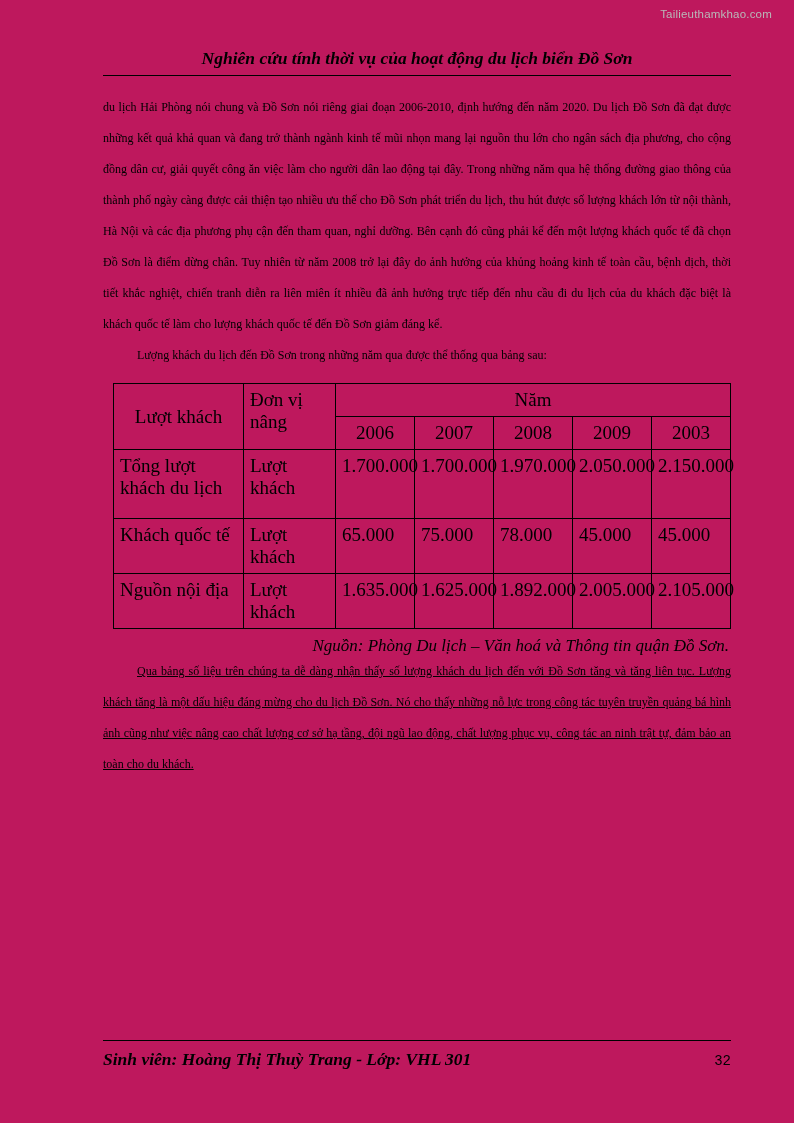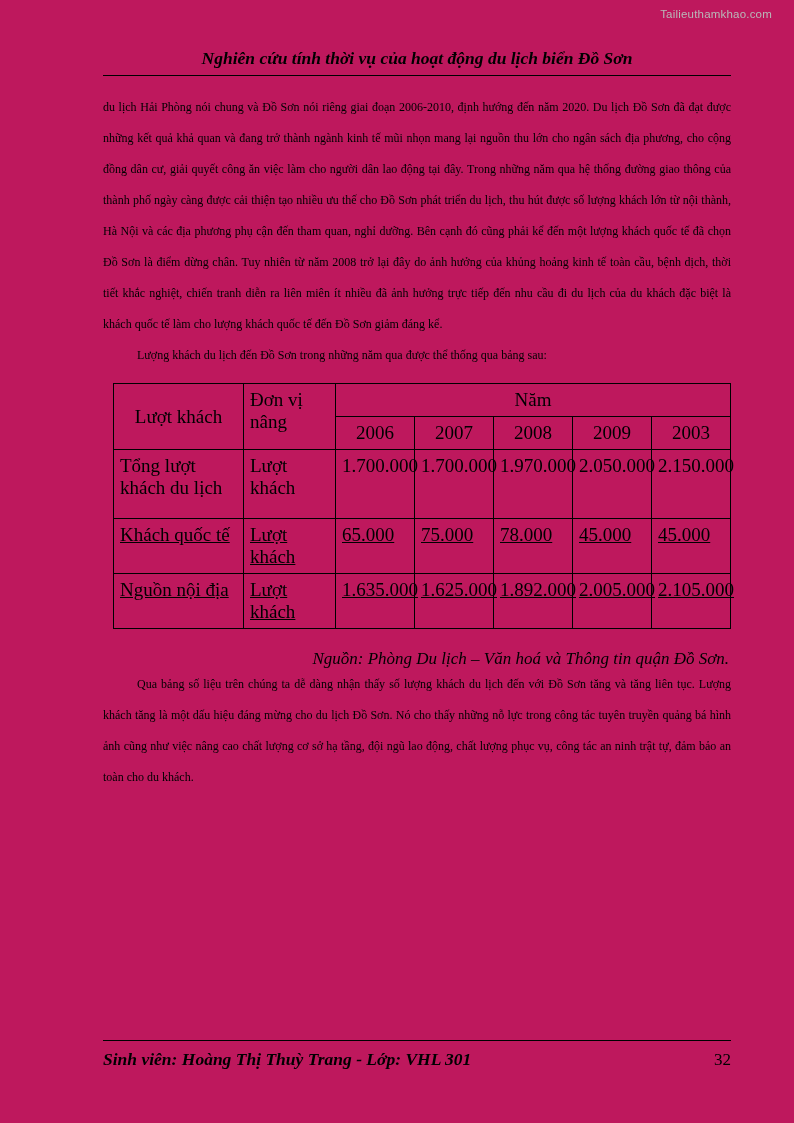--- a/index.html
+++ b/index.html
@@ -74,30 +74,31 @@
     text-align: left;
   }
   table.data th.center, table.data td.center {
     text-align: center;
     vertical-align: middle;
   }
   .col-a { width: 130px; }
   .col-b { width: 92px; }
   .col-y { width: 79px; }
   .row-tall td { height: 58px; margin-left: 40px; }
-  .row-mid td { height: 40px; text-decoration: underline; }
+  .row-mid td { height: 40px; }
   .source {
-    margin-top: 20px;
+    margin-top: 7px;
     text-align: right;
     font-style: italic;
     font-size: 17px;
     padding-right: 2px;
   }
   .after-table {
     margin-top: 4px;
+    text-decoration: underline;
   }
   .footer {
     position: absolute;
     left: 103px;
     top: 1040px;
     width: 628px;
   }
   .rule-bottom {
     border-top: 1.6px solid #000;
     margin-bottom: 8px;
@@ -107,22 +108,22 @@
     justify-content: space-between;
     align-items: baseline;
     font-size: 17.5px;
     gap: 16px;
   }
   .footer-left {
     font-weight: bold;
     font-style: italic;
   }
   .footer-right {
-    font-family: Liberation Serif, serif;
-    font-size: 17px;
+    font-family: Liberation Mono, monospace;
+    font-size: 14px;
   }
 </style>
 </head>
 <body>
 
 <div class="page">
 
   <div class="watermark">Tailieuthamkhao.com</div>
 
   <div class="content">

